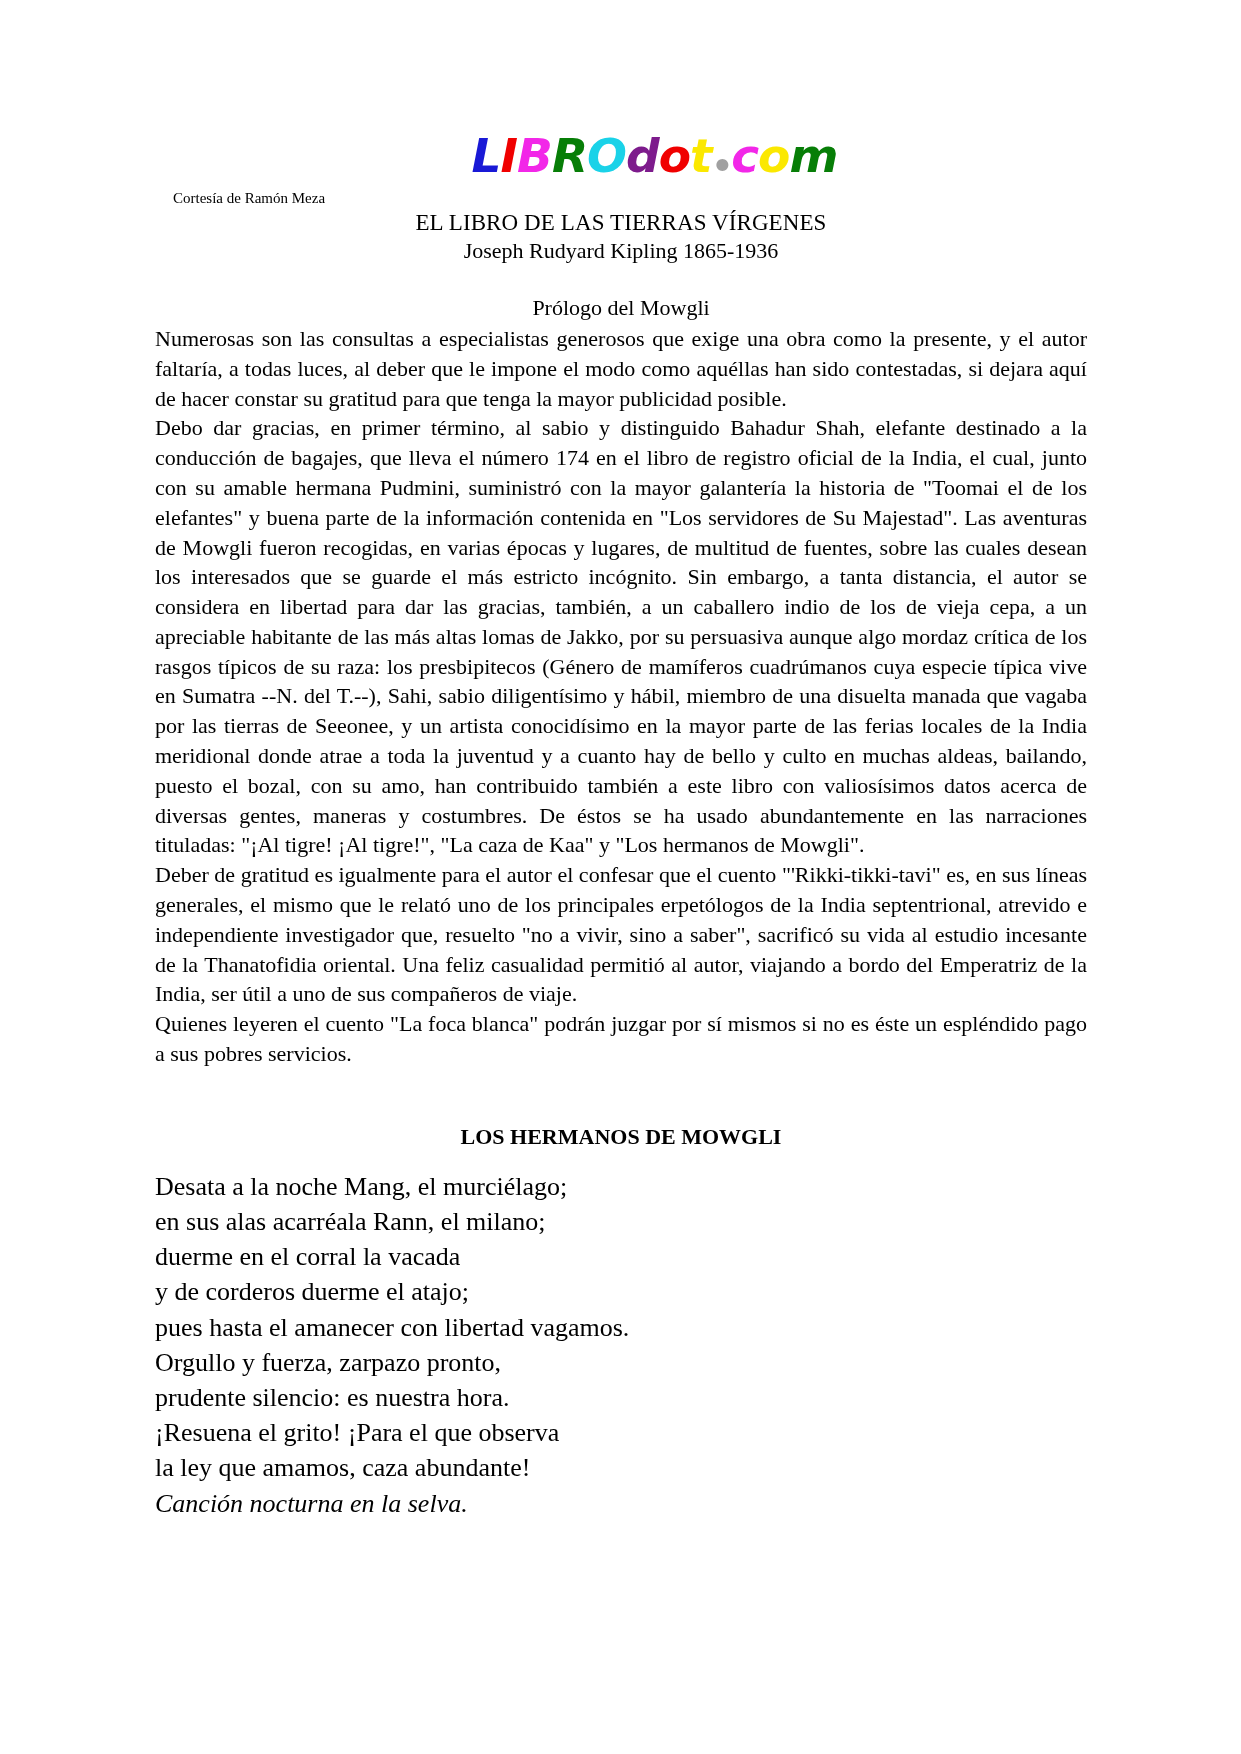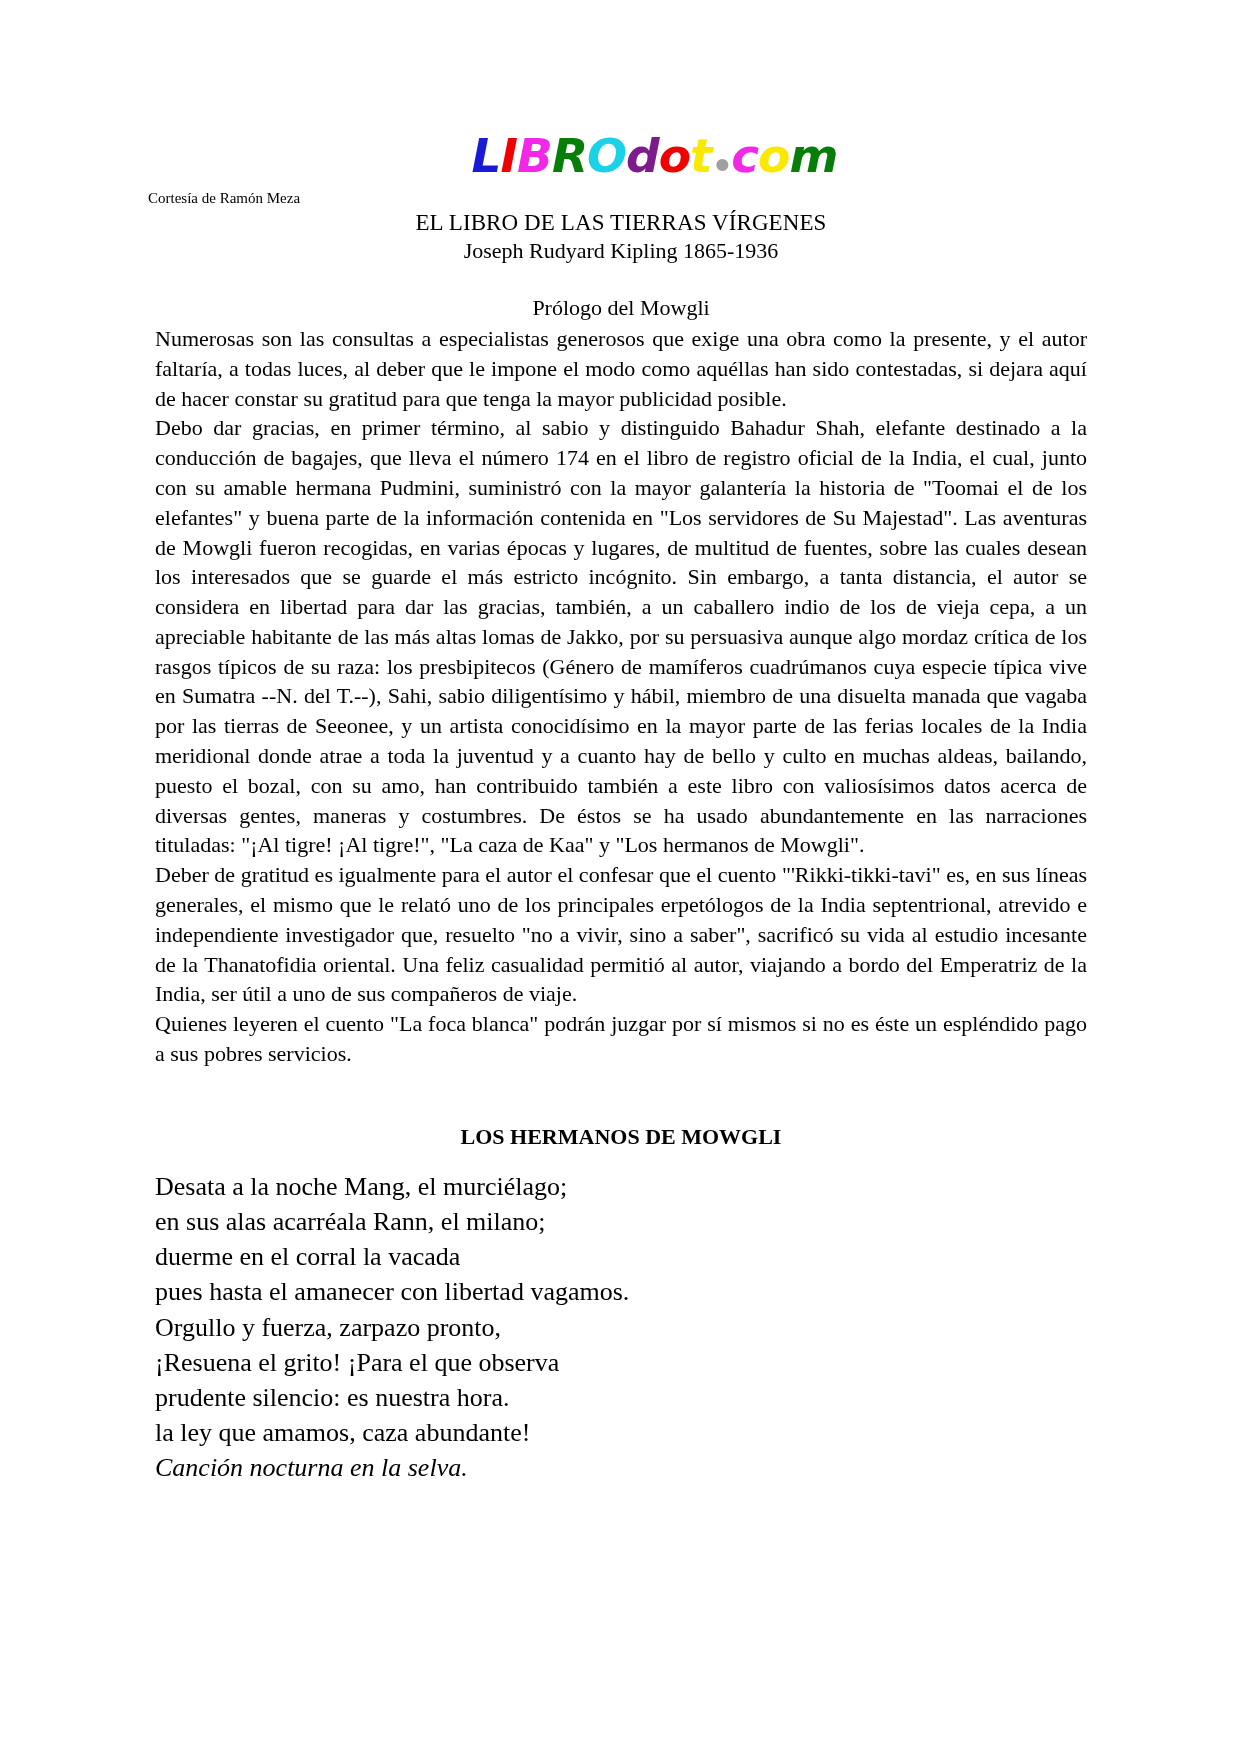--- a/index.html
+++ b/index.html
@@ -50,21 +50,21 @@
     font-weight: 700;
     font-size: 34px;
     position: relative;
     top: 6px;
     letter-spacing: -2px;
   }
 
   
   .courtesy {
     position: absolute;
-    left: 148px;
+    left: 173px;
     top: 190px;
     font-size: 15px;
     line-height: 1.1;
     white-space: nowrap;
   }
 
   
   .content {
     position: absolute;
     left: 155px;
@@ -157,22 +157,23 @@
     <p class="body">Quienes leyeren el cuento "La foca blanca" podrán juzgar por sí mismos si no es éste un espléndido pago a sus pobres servicios.</p>
 
     <div class="spacer-md"></div>
 
     <h2 class="poem-title">LOS HERMANOS DE MOWGLI</h2>
 
     <ul class="poem" id="poem">
         <li>Desata a la noche Mang, el murciélago;</li>
         <li>en sus alas acarréala Rann, el milano;</li>
         <li>duerme en el corral la vacada</li>
+        <li>y de corderos duerme el atajo;</li>
         <li>pues hasta el amanecer con libertad vagamos.</li>
         <li>Orgullo y fuerza, zarpazo pronto,</li>
+        <li>prudente silencio: es nuestra hora.</li>
         <li>¡Resuena el grito! ¡Para el que observa</li>
-        <li>prudente silencio: es nuestra hora.</li>
         <li>la ley que amamos, caza abundante!</li>
         <li class="italic">Canción nocturna en la selva.</li>
       </ul>
 
   </div>
 </div>
 
 </body></html>

